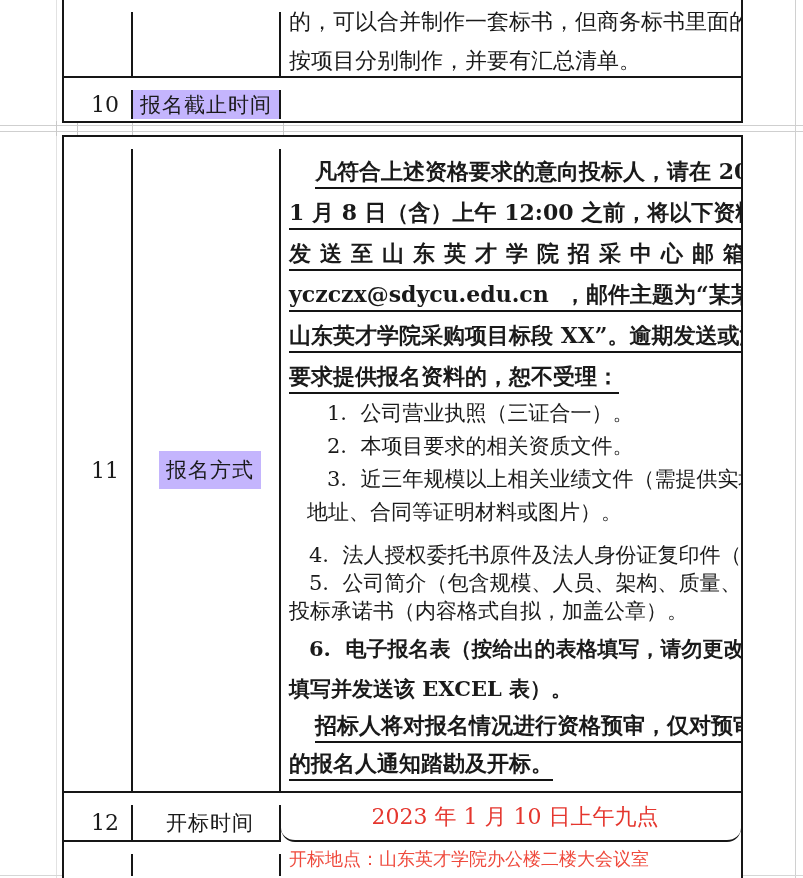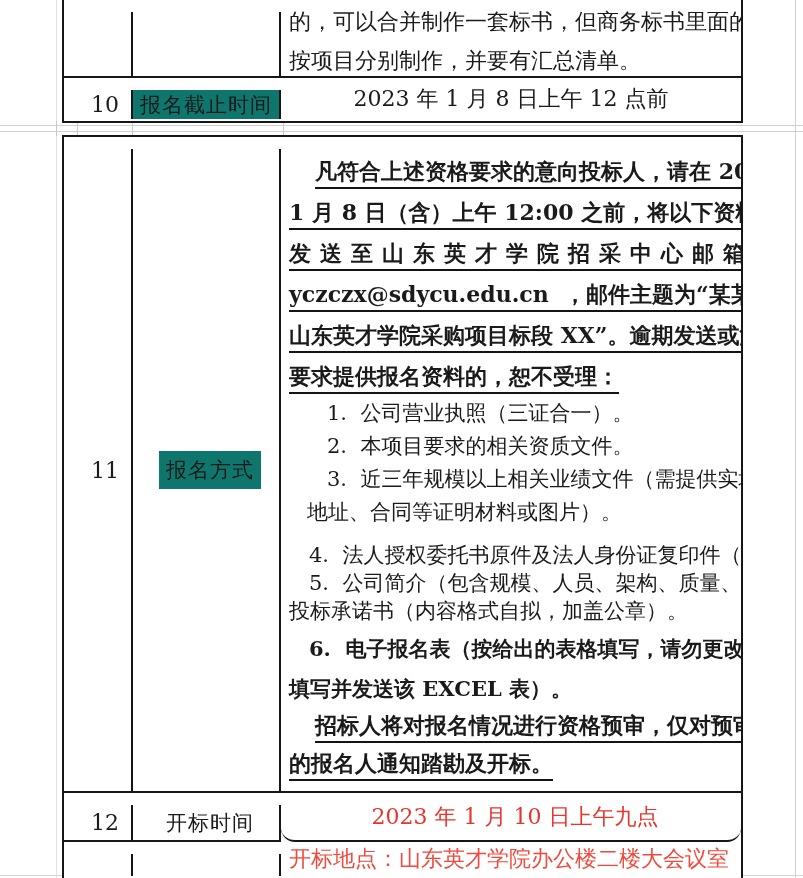--- a/index.html
+++ b/index.html
@@ -18,21 +18,21 @@
        border:2px solid #161616;box-sizing:border-box;background:#fff;}
   .tbl1{top:0;width:681px;height:123px;border-top:none;grid-template-rows:78px 41px;}
   .tbl2{top:135px;width:681px;height:743px;border-bottom:none;grid-template-rows:656px 49px 34px;}
   .cell{box-sizing:border-box;overflow:hidden;}
   .br{border-right:2px solid #161616;margin-top:12px;}
   .bb{border-bottom:2px solid #161616;padding-left:8px;}
   .c-num{display:flex;align-items:center;justify-content:flex-end;
          padding-right:12px;font-size:22px;}
   .c-label{display:flex;align-items:center;justify-content:center;
            font-size:21px;letter-spacing:1px;}
-  .hl{background:#0f766e;padding:5px 7px;white-space:pre;}
+  .hl{background:#c4b5fd;padding:5px 7px;white-space:pre;}
   .c-center{display:flex;align-items:center;justify-content:center;font-size:22px;white-space:pre;}
 
   
   .carry{padding:2px 10px 0 8px;font-size:22px;}
   .carry .ln{line-height:39px;}
 
   
   .content{padding:14px 10px 0 8px;}
   .ln{white-space:pre;}
   .t{white-space:pre;}
@@ -45,21 +45,21 @@
   .llb{line-height:28px;font-size:21px;}
   .mt12{margin-top:12px;}
   .mt10{margin-top:10px;}
   .mt3{margin-top:3px;}
   .b6{line-height:28px;font-size:21px;font-weight:bold;}
   .pf{line-height:38px;font-weight:bold;font-size:22px;}
   .pf .t{border-bottom:2px solid #141414;padding-bottom:3px;}
 
   
   .red-time{color:#e5362e;border-radius:14px;}
-  .c-place{display:flex;align-items:center;padding-left:8px;font-size:22px;
+  .c-place{display:flex;align-items:center;padding-left:8px;font-size:18px;
            color:#ef4a3d;white-space:pre;}
 </style>
 </head>
 <body>
 
 <div class="page">
 
   <div class="vgrid left"></div>
   <div class="vgrid right"></div>
   <div class="gapline" style="top:125px"></div>
@@ -74,21 +74,20 @@
     <div class="cell br bb c-num"></div>
     <div class="cell br bb c-label"></div>
     <div class="cell bb carry">
       <div class="ln">的，可以合并制作一套标书，但商务标书里面的报价单</div>
       <div class="ln">按项目分别制作，并要有汇总清单。</div>
     </div>
     <div class="cell br c-num">10</div>
     <div class="cell br c-label">
       <span class="hl">报名截止时间</span>
     </div>
-    <div class="cell c-center">2023 年 1 月 8 日上午 12 点前</div>
   </div>
 
   <div class="tbl tbl2">
 
     <div class="cell br bb c-num">11</div>
     <div class="cell br bb c-label">
       <span class="hl">报名方式</span>
     </div>
     <div class="cell bb content">
       <div class="ln pl ind2"><span class="t">凡符合上述资格要求的意向投标人，请在 2023 年</span></div>

